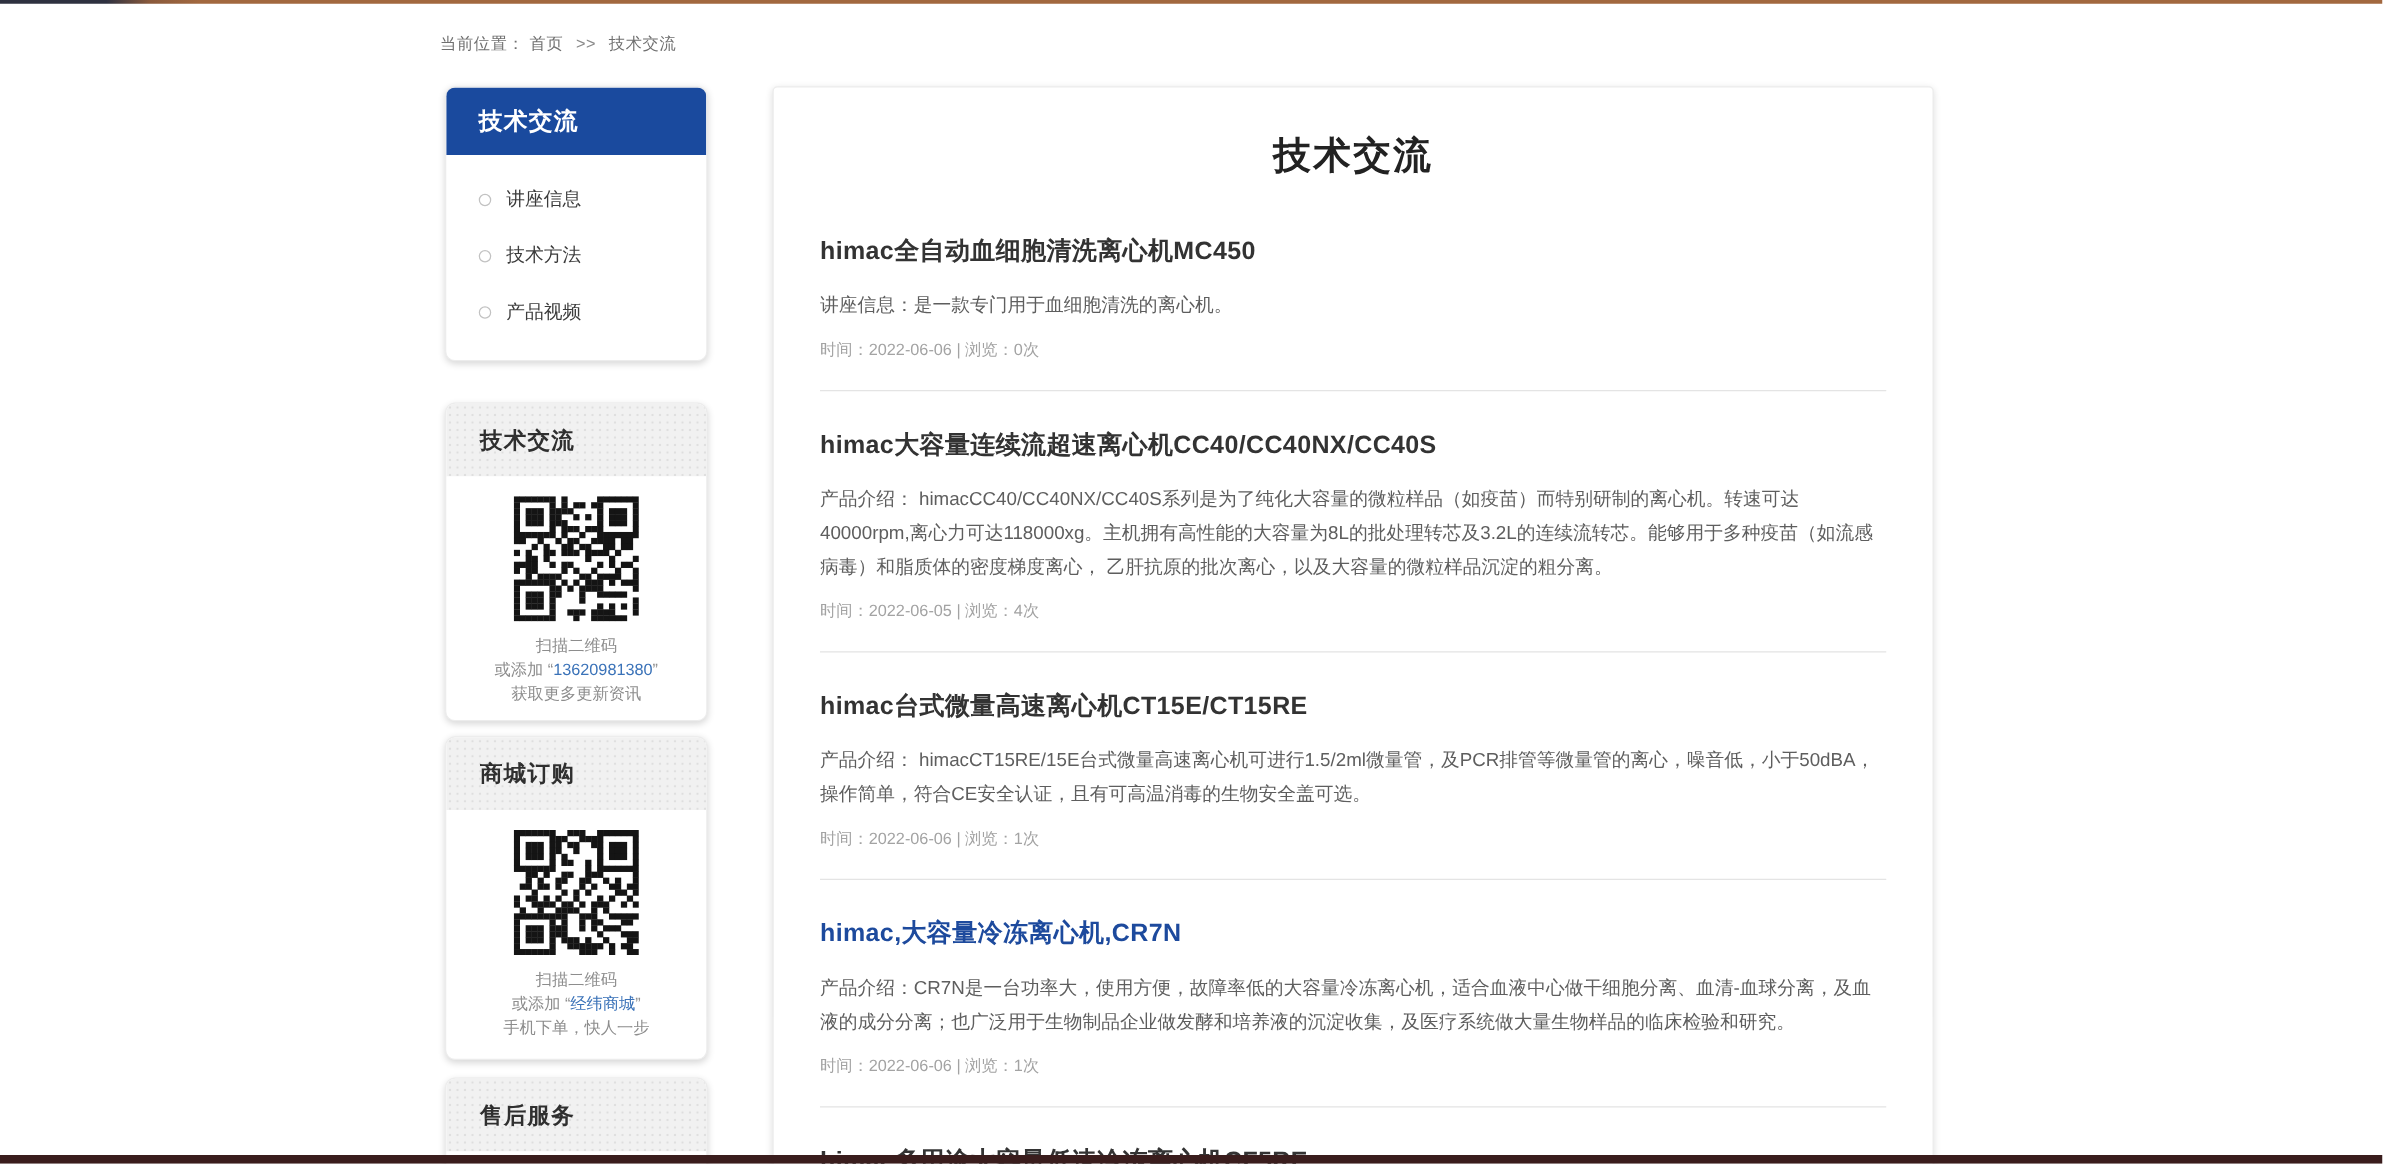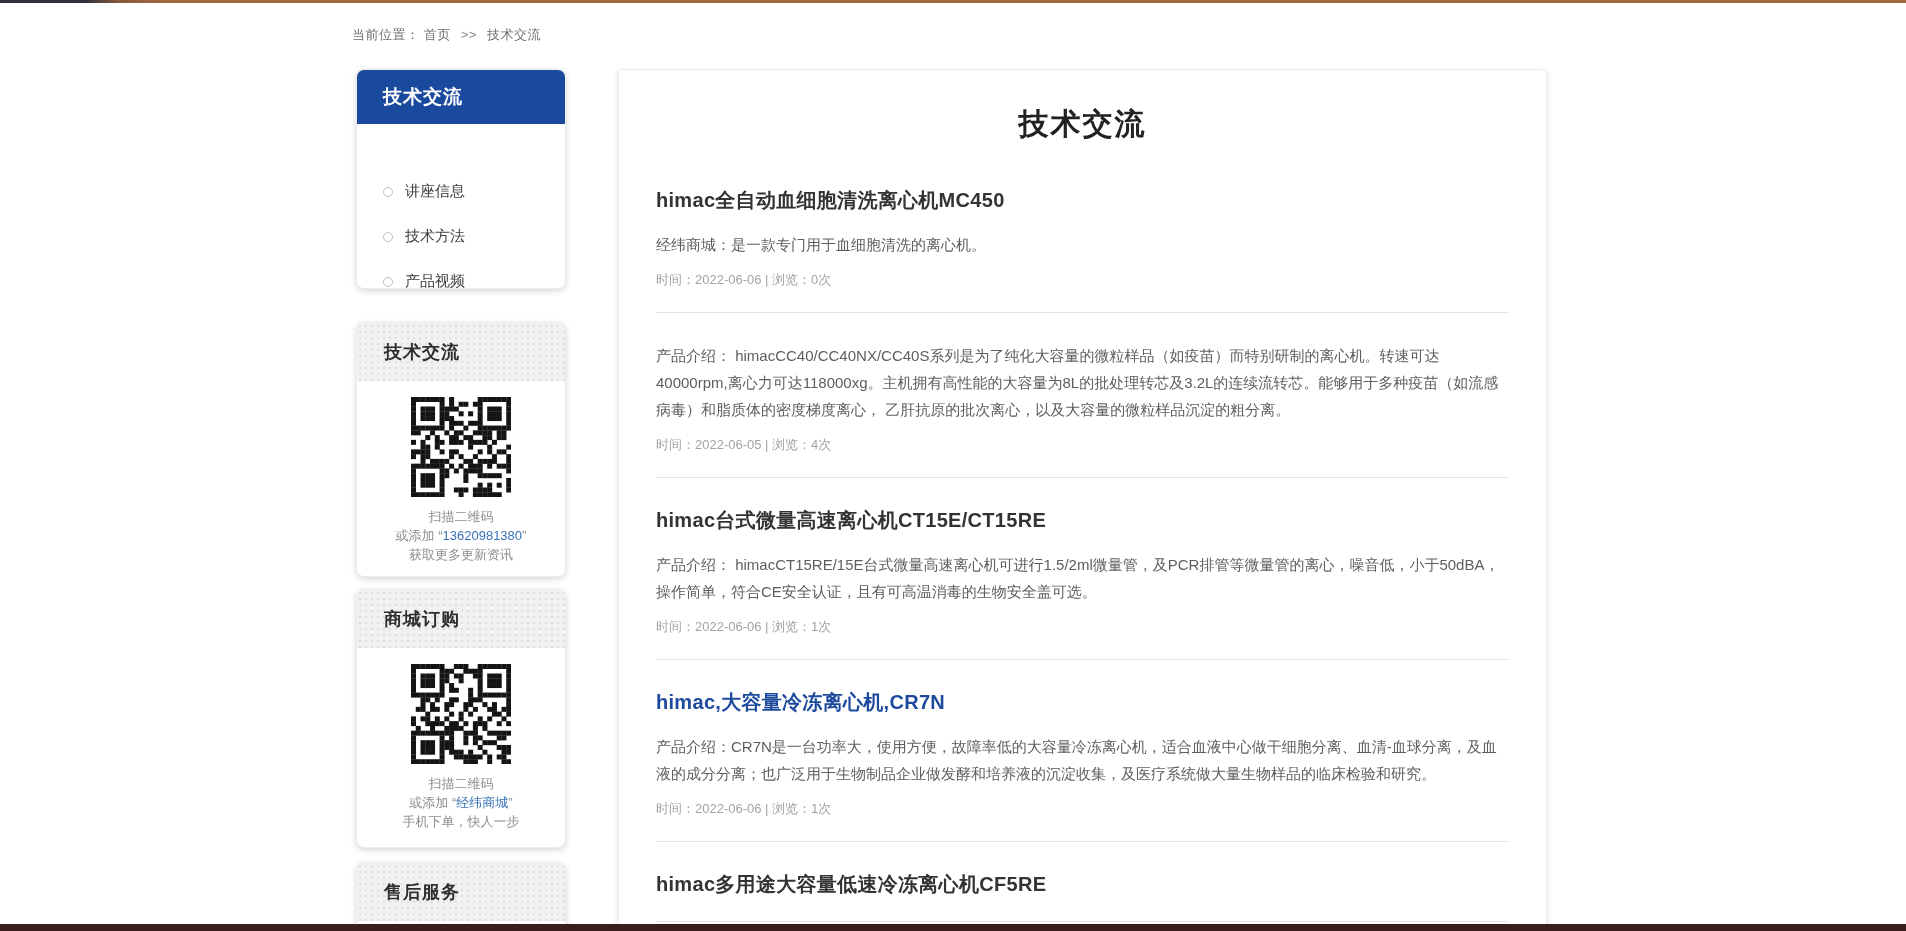--- a/index.html
+++ b/index.html
@@ -35,21 +35,21 @@
     background:#fff; border:1px solid #ececec; border-radius:8px;
     box-shadow:0 2px 6px rgba(0,0,0,.16);
     overflow:hidden;
   }
   .nav-card { top:0; height:220px; }
   .nav-header {
     background: var(--accent-blue); color:#fff;
     font-size:19px; font-weight:bold;
     padding:14px 0 14px 26px; letter-spacing:1px;
   }
-  .nav-list { list-style:none; padding-top:13px;margin-top:32px; }
+  .nav-list { list-style:none; padding-top:13px; }
   .nav-item {
     display:flex; align-items:center;
     padding:13px 26px; font-size:15px; color:#3c3c3c; cursor:pointer;
   }
   .circle-icon {
     width:10px; height:10px; border:1px solid #c2c2c2; border-radius:50%;
     margin-right:12px; flex:0 0 auto; background:#fff;
   }
   .gray-header {
     background-color:#f1f1f1;
@@ -616,25 +616,26 @@
   </section>
 
 </aside>
 
 <main class="panel">
   <h1 class="page-title">技术交流</h1>
   <ul class="articles">
 
     <li class="article">
       <h2 class="a-title">himac全自动血细胞清洗离心机MC450</h2>
-      <p class="a-intro">经纬商城：是一款专门用于血细胞清洗的离心机。</p>
+      <p class="a-intro">讲座信息：是一款专门用于血细胞清洗的离心机。</p>
       <div class="a-meta">时间：2022-06-06 | 浏览：0次</div>
     </li>
 
     <li class="article">
+      <h2 class="a-title">himac大容量连续流超速离心机CC40/CC40NX/CC40S</h2>
       <p class="a-intro">产品介绍： himacCC40/CC40NX/CC40S系列是为了纯化大容量的微粒样品（如疫苗）而特别研制的离心机。转速可达40000rpm,离心力可达118000xg。主机拥有高性能的大容量为8L的批处理转芯及3.2L的连续流转芯。能够用于多种疫苗（如流感病毒）和脂质体的密度梯度离心， 乙肝抗原的批次离心，以及大容量的微粒样品沉淀的粗分离。</p>
       <div class="a-meta">时间：2022-06-05 | 浏览：4次</div>
     </li>
 
     <li class="article">
       <h2 class="a-title">himac台式微量高速离心机CT15E/CT15RE</h2>
       <p class="a-intro">产品介绍： himacCT15RE/15E台式微量高速离心机可进行1.5/2ml微量管，及PCR排管等微量管的离心，噪音低，小于50dBA， 操作简单，符合CE安全认证，且有可高温消毒的生物安全盖可选。</p>
       <div class="a-meta">时间：2022-06-06 | 浏览：1次</div>
     </li>
 

